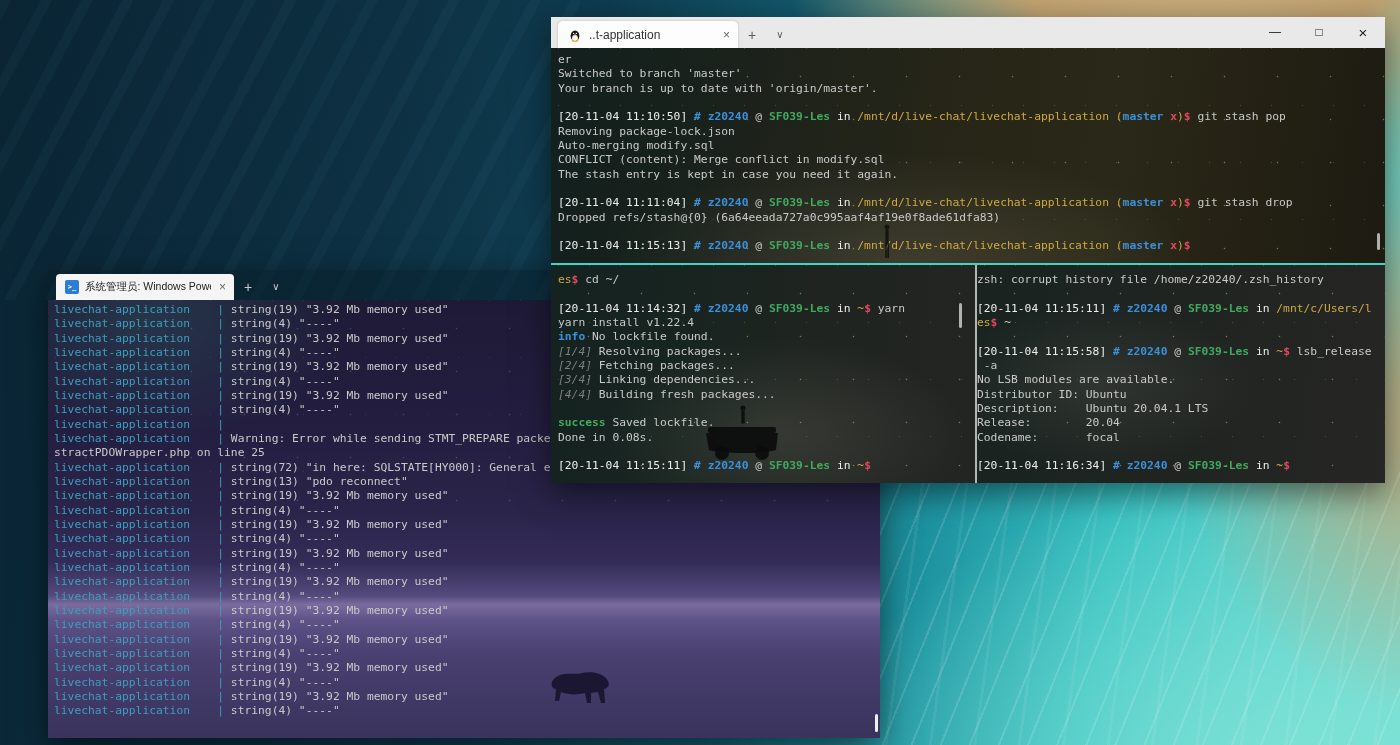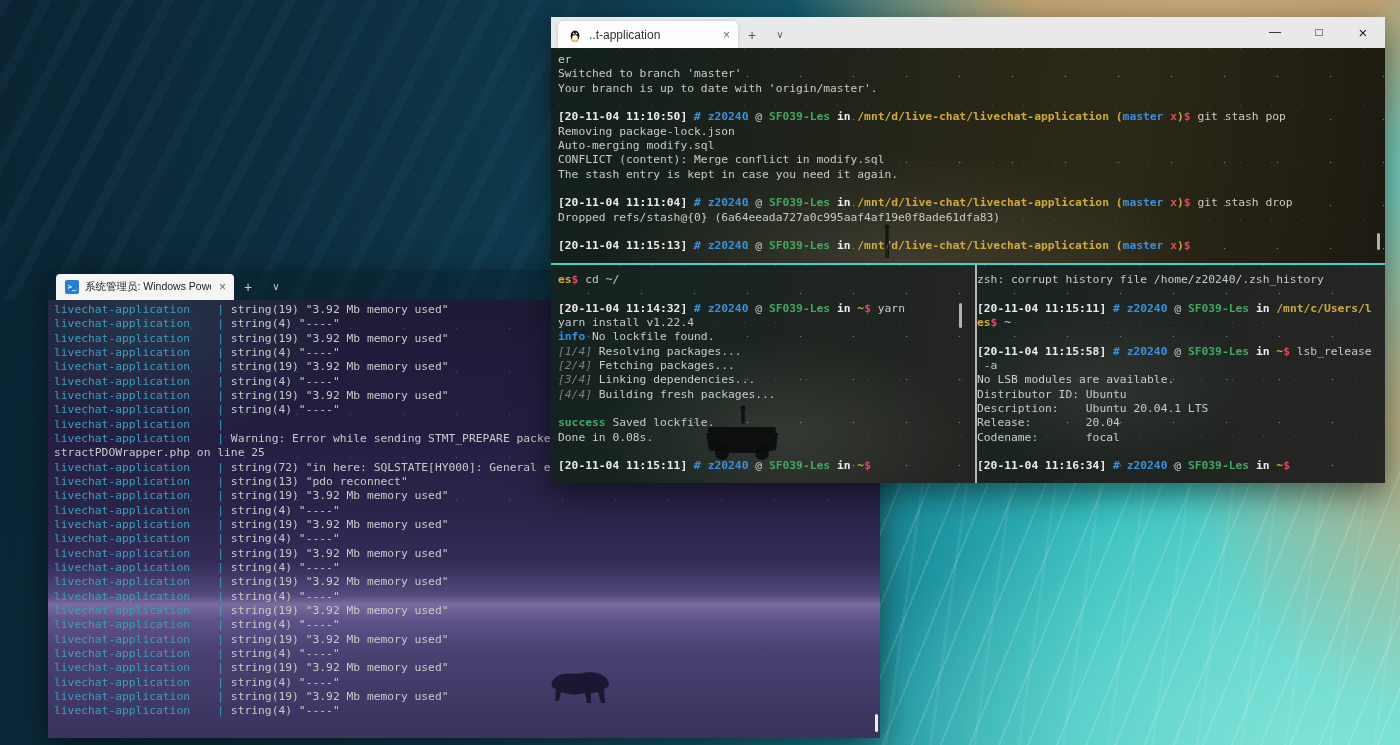--- a/index.html
+++ b/index.html
@@ -89,24 +89,24 @@
     background:
       radial-gradient(ellipse 220px 120px at 30% 55%, rgba(205,200,185,.10), transparent 70%),
       linear-gradient(97deg, #192320 0%, #1f2421 45%, #232522 75%, #262624 100%); }
 
   
   .lines { position:relative; z-index:1; font:11.3px/14.33px "DejaVu Sans Mono", monospace;
     white-space:pre; }
   .tline { height:14.33px; }
   .c-fg   { color:#c9c9c9; }
   .c-dim  { color:#7e7e7e;font-style:italic; }
-  .c-white{ color:#ececec; font-weight:700; }
+  .c-white{ color:#ececec; font-weight:400; }
   .c-blue { color:#3c8fd9; font-weight:700; }
   .c-green{ color:#42a85f; font-weight:700;text-align:right; }
-  .c-yellow{ color:#cfa940; font-weight:700; }
+  .c-yellow{ color:#cfa940; font-weight:400; }
   .c-red  { color:#e0475e; font-weight:700; }
   .c-cyan { color:#3f9dbd; }
 
   .scroll-thumb { position:absolute; width:3px; border-radius:2px;
     background:rgba(225,225,225,.75); z-index:6; }
   .thumb-top { right:5px; top:185px; height:17px; }
   .thumb-left { right:13px; top:38px; height:25px; }
   .thumb-ps { right:2px; top:414px; height:18px; background:#efefef; }
 
   .silhouette { position:absolute; z-index:2; }

